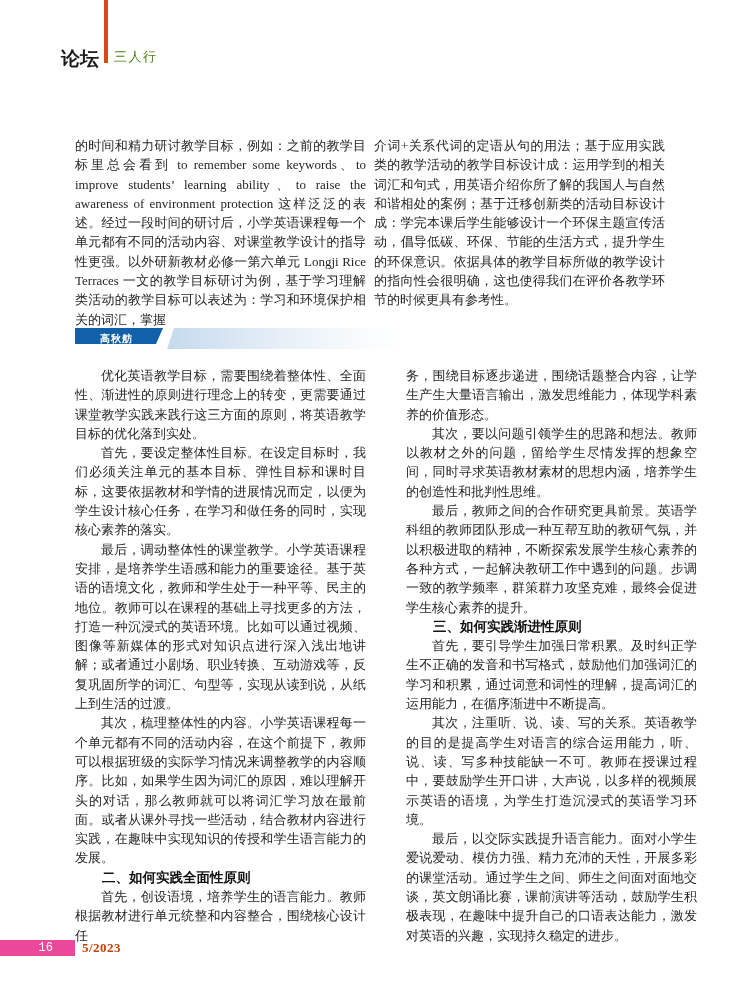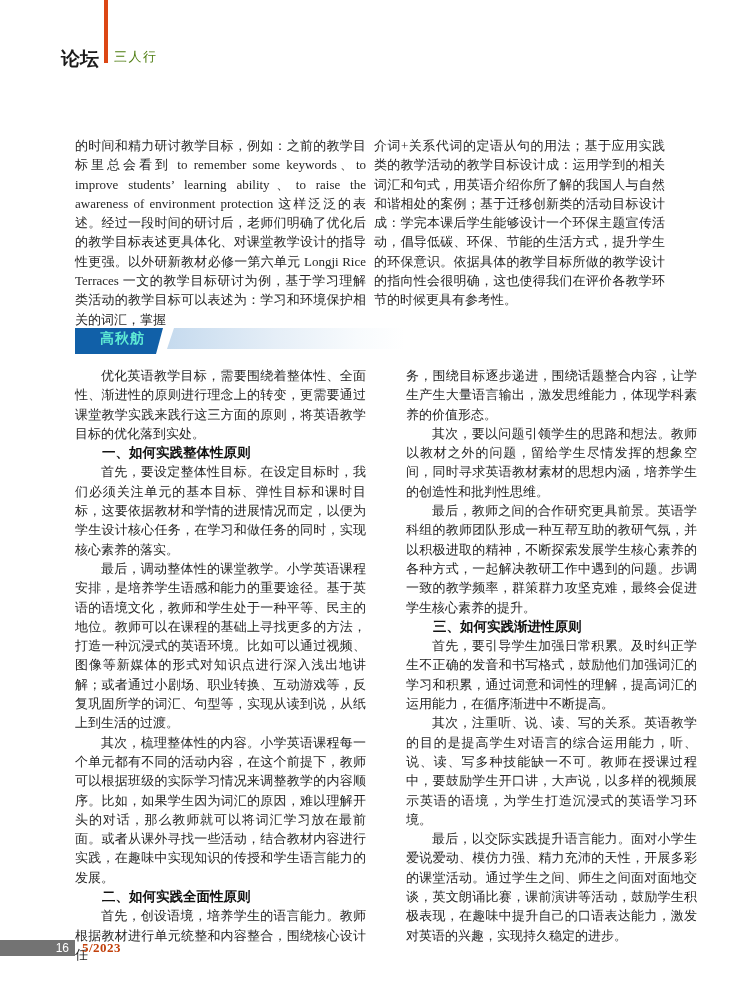--- a/index.html
+++ b/index.html
@@ -26,69 +26,68 @@
     font-family:"Liberation Sans", sans-serif; font-weight:bold; color:#111;
     text-indent:2em; font-size:13.5px;
   }
   .col1-top { left:75px;  top:136px; }
   .col2-top { left:374px; top:136px; }
   .col1-main { left:75px;  top:366px; }
   .col2-main { left:374px; top:366px;margin-left:32px; }
   
   .author-bar { position:absolute; left:75px; top:328px; width:330px; height:21px; }
   .author-box {
-    position:absolute; left:0; top:0; width:88px; height:26px; background:#1160a8;
+    position:absolute; left:0; top:0; width:88px; height:16px; background:#1160a8;
     clip-path:polygon(0 0, 100% 0, calc(100% - 7px) 100%, 0 100%);
-    color:#5eead4; font-family:"Liberation Sans", sans-serif; font-weight:bold;
-    font-size:14px; line-height:21px; padding-left:25px; box-sizing:border-box;
+    color:#ffffff; font-family:"Liberation Sans", sans-serif; font-weight:bold;
+    font-size:10px; line-height:21px; padding-left:25px; box-sizing:border-box;
     letter-spacing:1px;
   }
   .author-gradient {
     position:absolute; left:92px; top:0; width:238px; height:21px;
     clip-path:polygon(7px 0, 100% 0, 100% 100%, 0 100%);
     background:linear-gradient(to right, #c5daee 0%, #e5eef7 45%, #f8fbfd 80%, #ffffff 100%);
   }
   
   .page-num-box {
-    position:absolute; left:0; top:940px; width:75px; height:16px; background:#737373;
-    color:#ffffff; font-family:Liberation Sans, sans-serif; font-size:12px;
-    line-height:16px; text-align:right; padding-right:6px; box-sizing:border-box;
+    position:absolute; left:0; top:940px; width:75px; height:16px; background:#ec4899;
+    color:#ffffff; font-family:Liberation Mono, monospace; font-size:12px;
+    line-height:16px; text-align:right; padding-right:22px; box-sizing:border-box;
   }
   .issue {
     position:absolute; left:82px; top:940px; height:16px; line-height:16px;
     color:#c2410c; font-family:"Liberation Serif", serif; font-weight:bold; font-size:13px;
     letter-spacing:0.5px;
   }
 </style>
 </head>
 <body>
 
 <div class="page">
 
   <span class="mast-left">论坛</span>
   <span class="mast-bar"></span>
   <span class="mast-right">三人行</span>
 
   <div class="col col1-top">
-    <p class="cont">的时间和精力研讨教学目标，例如：之前的教学目标里总会看到 to remember some keywords、to improve students’ learning ability、to raise the awareness of environment protection 这样泛泛的表述。经过一段时间的研讨后，老师们明确了优化后的教学目标表述更具体化、对课堂教学设计的指导性更强。以外研新教材必修一第六单元 Longji Rice Terraces 一文的教学目标研讨为例，基于学习理解类活动的教学目标可以表述为：学习和环境保护相关的词汇，掌握</p>
+    <p class="cont">的时间和精力研讨教学目标，例如：之前的教学目标里总会看到 to remember some keywords、to improve students’ learning ability、to raise the awareness of environment protection 这样泛泛的表述。经过一段时间的研讨后，小学英语课程每一个单元都有不同的活动内容、对课堂教学设计的指导性更强。以外研新教材必修一第六单元 Longji Rice Terraces 一文的教学目标研讨为例，基于学习理解类活动的教学目标可以表述为：学习和环境保护相关的词汇，掌握</p>
   </div>
   <div class="col col2-top">
     <p class="cont">介词+关系代词的定语从句的用法；基于应用实践类的教学活动的教学目标设计成：运用学到的相关词汇和句式，用英语介绍你所了解的我国人与自然和谐相处的案例；基于迁移创新类的活动目标设计成：学完本课后学生能够设计一个环保主题宣传活动，倡导低碳、环保、节能的生活方式，提升学生的环保意识。依据具体的教学目标所做的教学设计的指向性会很明确，这也使得我们在评价各教学环节的时候更具有参考性。</p>
   </div>
 
   <div class="author-bar">
     <div class="author-box">
       <span>高秋舫</span>
     </div>
     <div class="author-gradient"></div>
   </div>
 
   <div class="col col1-main">
     <p class="para">优化英语教学目标，需要围绕着整体性、全面性、渐进性的原则进行理念上的转变，更需要通过课堂教学实践来践行这三方面的原则，将英语教学目标的优化落到实处。</p>
-    <p class="heading">一、如何实践整体性原则</p>
     <p class="para">首先，要设定整体性目标。在设定目标时，我们必须关注单元的基本目标、弹性目标和课时目标，这要依据教材和学情的进展情况而定，以便为学生设计核心任务，在学习和做任务的同时，实现核心素养的落实。</p>
     <p class="para">最后，调动整体性的课堂教学。小学英语课程安排，是培养学生语感和能力的重要途径。基于英语的语境文化，教师和学生处于一种平等、民主的地位。教师可以在课程的基础上寻找更多的方法，打造一种沉浸式的英语环境。比如可以通过视频、图像等新媒体的形式对知识点进行深入浅出地讲解；或者通过小剧场、职业转换、互动游戏等，反复巩固所学的词汇、句型等，实现从读到说，从纸上到生活的过渡。</p>
     <p class="para">其次，梳理整体性的内容。小学英语课程每一个单元都有不同的活动内容，在这个前提下，教师可以根据班级的实际学习情况来调整教学的内容顺序。比如，如果学生因为词汇的原因，难以理解开头的对话，那么教师就可以将词汇学习放在最前面。或者从课外寻找一些活动，结合教材内容进行实践，在趣味中实现知识的传授和学生语言能力的发展。</p>
     <p class="heading">二、如何实践全面性原则</p>
     <p class="para">首先，创设语境，培养学生的语言能力。教师根据教材进行单元统整和内容整合，围绕核心设计任</p>
   </div>
 
   <div class="col col2-main">
     <p class="cont">务，围绕目标逐步递进，围绕话题整合内容，让学生产生大量语言输出，激发思维能力，体现学科素养的价值形态。</p>
     <p class="para">其次，要以问题引领学生的思路和想法。教师以教材之外的问题，留给学生尽情发挥的想象空间，同时寻求英语教材素材的思想内涵，培养学生的创造性和批判性思维。</p>

